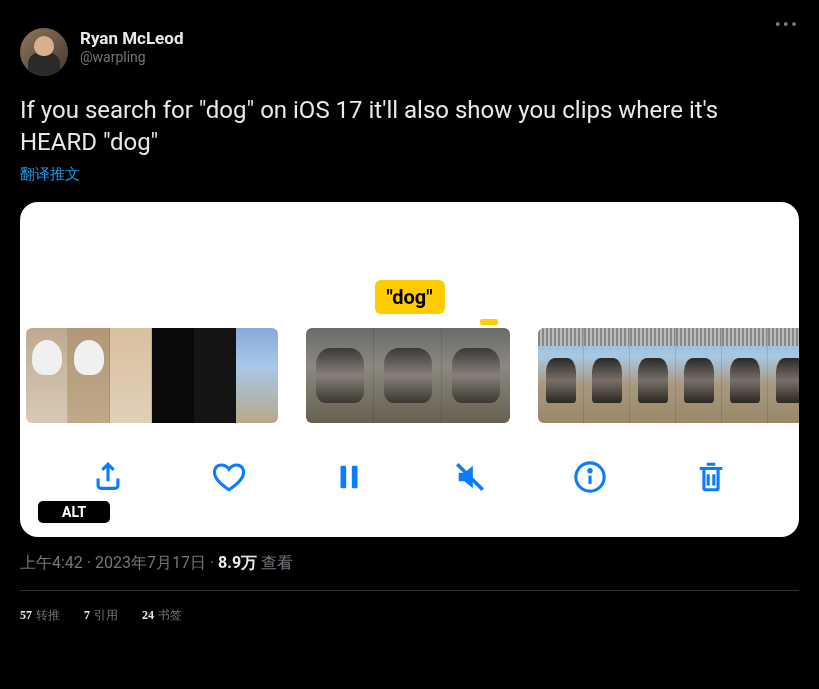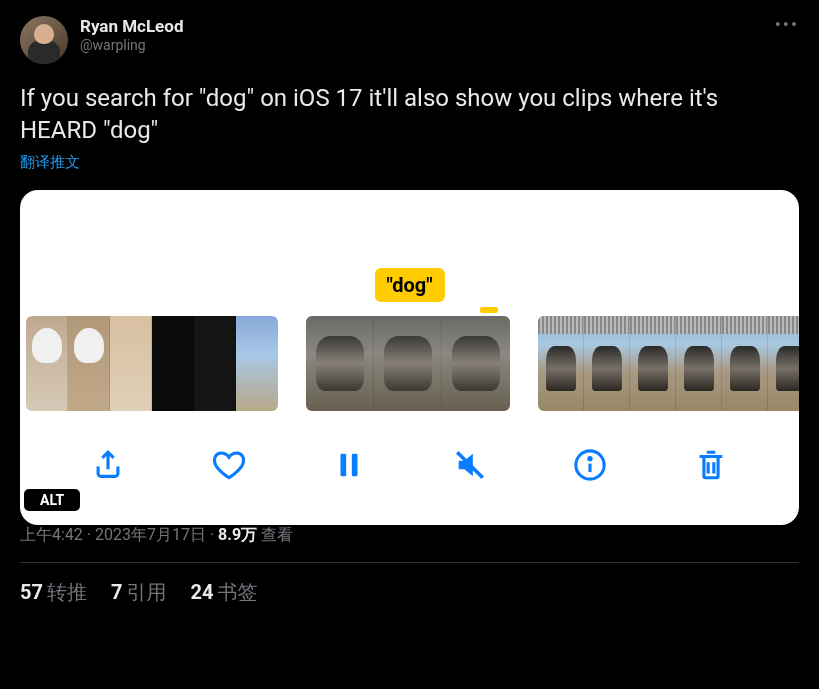--- a/index.html
+++ b/index.html
@@ -12,20 +12,21 @@
     color: #e7e9ea;
   }
   .tweet {
     padding: 16px 20px;
     position: relative;
   }
   .header {
     display: flex;
     align-items: flex-start;
     gap: 12px;
+    margin-top: 12px;
   }
   .avatar {
     width: 48px;
     height: 48px;
     border-radius: 50%;
     background: linear-gradient(135deg, #8a7560 0%, #4a3a2a 100%);
     flex-shrink: 0;
     position: relative;
     overflow: hidden;
   }
@@ -152,44 +153,46 @@
     height: 48px;
     display: flex;
     justify-content: space-around;
     align-items: center;
     padding: 0 28px;
   }
   .ctrl-icon { width: 34px; height: 34px; color:#0a7cff; display:flex; align-items:center; justify-content:center; }
   .ctrl-icon svg { width: 100%; height: 100%; stroke:#0a7cff; fill:none; stroke-width:2.2; }
   .alt-badge {
     position: absolute;
-    left: 4px;
+    left: 18px;
     bottom: 14px;
     background: #000;
     color: #fff;
     font-weight: 700;
     font-size: 14px;
-    padding: 3px 16px;
+    padding: 3px 24px;
     border-radius: 5px;
   }
   .meta-row {
+    margin-top: 16px;
     color: #71767b;
     font-size: 16px;
   }
   .meta-row .views { color: #e7e9ea; font-weight: 700; }
   .divider {
     border-top: 1px solid #2f3336;
     margin-top: 16px;
   }
   .stats-row {
     display: flex;
     gap: 24px;
     padding-top: 16px;
     color: #71767b;
-    font-size: 20px;
+    font-size: 12px;
+    font-family: Liberation Serif, serif;
   }
   .stats-row .num { color: #e7e9ea; font-weight: 700; margin-right: 4px; }
 </style>
 </head>
 <body>
 
 <div class="tweet">
 
   <div class="more-icon">•••</div>
 

